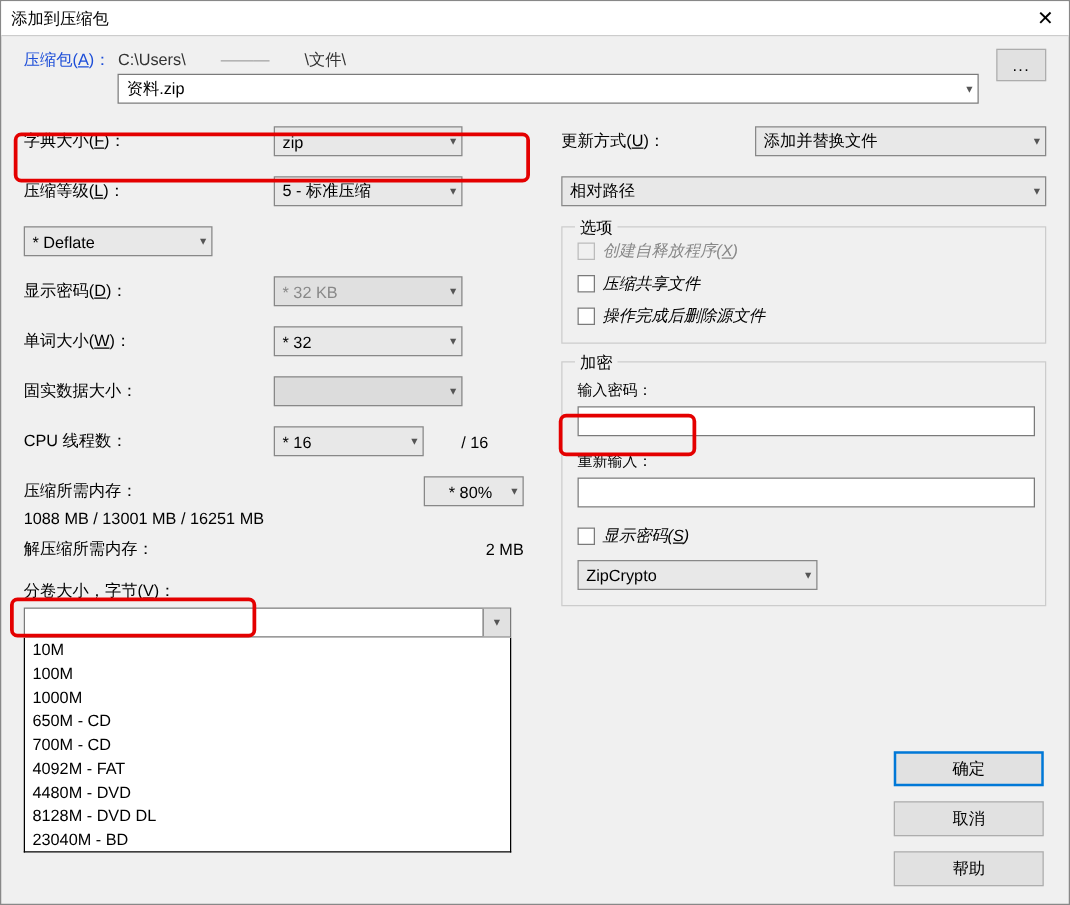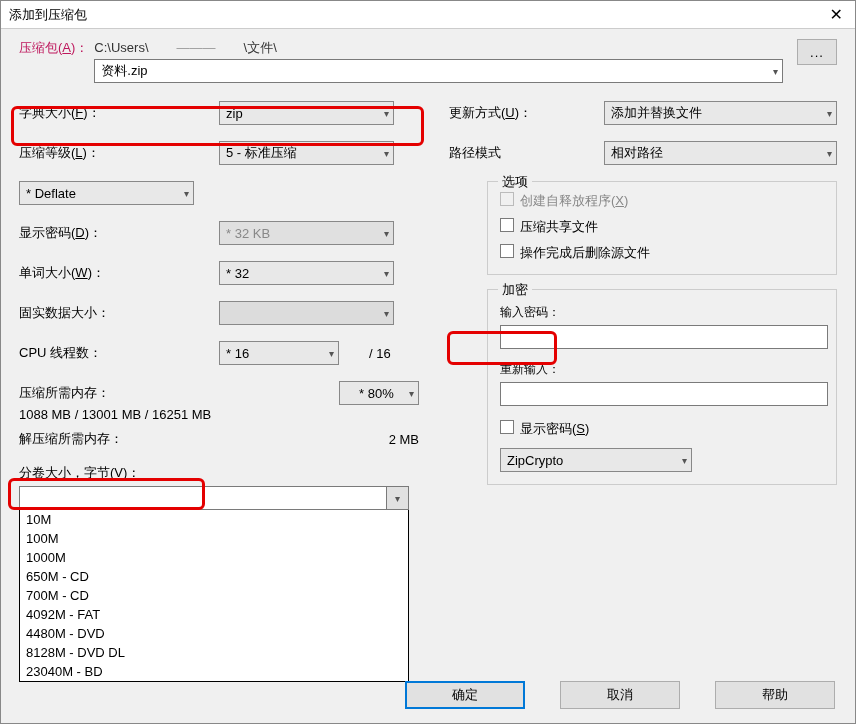--- a/index.html
+++ b/index.html
@@ -3,62 +3,62 @@
   <meta charset="utf-8">
   <style>
     * { box-sizing: border-box; margin: 0; padding: 0; font-family: "Microsoft YaHei", "Segoe UI", Tahoma, sans-serif; font-size: 13px; }
     body { background: #fff; }
     .window { width: 856px; height: 724px; background: #f0f0f0; border: 1px solid #888; position: relative; }
     .titlebar { height: 28px; background: #fff; border-bottom: 1px solid #ccc; display: flex; align-items: center; justify-content: space-between; padding: 12px 8px; }
     .titlebar-title { font-size: 13px; }
     .close-x { font-size: 16px; cursor: default; padding: 0 4px; }
     .content { padding: 10px 18px 0 18px; display: flex; flex-direction: column; height: calc(100% - 28px); gap: 4px; position: relative; }
     .row { display: flex; align-items: center; min-height: 26px; }
-    .label { font-size: 13px; color: #be185d; }
+    .label { font-size: 13px; color: #1d4ed8; }
     .archive-row { gap: 6px; margin-bottom: 8px; align-items: flex-start; }
     .archive-path-block { flex: 1; }
     .path-text { color: #333; font-size: 13px; margin-bottom: 2px; }
     .path-text .masked { display:inline-block; width: 95px; text-align:center; color:#999;}
     .combo, .input, .select {
       background: #fff; border: 1px solid #7a7a7a; height: 24px; font-size: 13px;
       display: flex; align-items: center; padding: 0 6px; position: relative;
     }
     .combo.full { width: 100%; }
     .combo .arrow, .select .arrow { position: absolute; right: 4px; top: 50%; transform: translateY(-50%); font-size: 10px; color: #555; pointer-events:none; }
     .browse-btn { width: 40px; height: 26px; background: #e1e1e1; border: 1px solid #adadad; margin-left: 8px; display:flex; align-items:center; justify-content:center; font-size:13px; letter-spacing:1px; }
     .columns { display: flex; gap: 30px; margin-top: 6px; flex: 1; }
     .col-left { width: 400px; position: relative; }
     .col-right { flex: 1; }
     .field-row { display: flex; align-items: center; margin-bottom: 16px; }
     .field-row .flabel { width: 200px; font-size: 13px; }
-    .select { width: 175px; background: #e8e8e8; border: 1px solid #888; cursor: default; }
+    .select { width: 151px; background: #e8e8e8; border: 1px solid #888; cursor: default; }
     .select.disabled { background: #e0e0e0; color: #777; }
     .select.empty { background: #dcdcdc; }
     .cpu-total { margin-left: 8px; font-size: 13px; }
     .mem-label { font-size: 13px; }
     .mem-val { font-size: 13px; margin-top: 2px;}
     .volume-label-box { margin-top: 6px; margin-bottom: 4px; }
     .volume-combo { width: 390px; height: 24px; border: 1px solid #7a7a7a; background: #fff; position: relative; }
     .volume-combo .arrow-btn { position:absolute; right:0; top:0; width:22px; height:100%; background:#e1e1e1; border-left:1px solid #7a7a7a; display:flex; align-items:center; justify-content:center; font-size:10px; color:#555;}
     .dropdown-list { width: 390px; background: #fff; border: 1px solid #000; border-top: none; max-height: 175px; overflow:hidden; }
     .dropdown-list .item { padding: 1px 6px; font-size: 13px; line-height: 17px; }
     .right-row { display: flex; align-items: center; margin-bottom: 16px; }
     .right-row .flabel { width: 155px; }
     .right-row .select { flex: 1; width: auto; }
-    .group { border: 1px solid #ccc; padding: 10px 8px 12px 12px; margin-bottom: 14px; position: relative; background: #f0f0f0; margin-left: 38px; }
+    .group { border: 1px solid #ccc; padding: 10px 8px 12px 12px; margin-bottom: 14px; position: relative; background: #f0f0f0; }
     .group-title { position: absolute; top: -9px; left: 10px; background: #f0f0f0; padding: 0 4px; font-size: 13px; }
-    .checkbox-row { display: flex; gap: 6px; margin-bottom: 8px; font-size: 13px; }
+    .checkbox-row { display: flex; align-items: center; gap: 6px; margin-bottom: 8px; font-size: 13px; font-style: italic; }
     .checkbox { width: 14px; height: 14px; border: 1px solid #7a7a7a; background: #fff; flex-shrink: 0; }
     .checkbox.disabled { border-color: #bbb; background: #f0f0f0; }
     .input-text { width: 100%; height: 24px; border: 1px solid #7a7a7a; background: #fff; padding: 0 6px; }
     .enc-label { font-size: 12px; margin-bottom: 4px; margin-top: 4px; }
     .enc-select-row { display: flex; align-items: center; gap: 8px; margin-top: 10px; }
     .enc-select-row .flabel { flex: 1; }
     .enc-select-row .select { width: 192px; }
-    .buttons-row { position: absolute; bottom: 14px; right: 20px; display: flex; gap: 35px; }
+    .buttons-row { position: absolute; bottom: 14px; right: 20px; display: flex; gap: 12px; flex-direction: column; }
     .btn { width: 120px; height: 28px; border: 1px solid #adadad; background: #e1e1e1; display: flex; align-items: center; justify-content: center; font-size: 13px; }
     .btn.primary { border: 2px solid #0078d7; }
     .underline { text-decoration: underline; }
     .highlight-red { position:absolute; border: 3px solid #e40000; border-radius: 6px; pointer-events: none; z-index: 5; }
     .hl-format { left: 10px; top: 105px; width: 413px; height: 40px; }
     .hl-volume { left: 7px; top: 477px; width: 197px; height: 32px; }
     .hl-encrypt { left: 446px; top: 330px; width: 110px; height: 34px; }
     .disabled-text { color: #888; }
     .pct-select { width: 80px; margin-left: auto; padding-left: 19px;}
     .field-row.memrow { justify-content: space-between; }
@@ -207,21 +207,20 @@
           <span class="flabel">
             <span>更新方式(</span><span class="underline">U</span><span>)：</span>
           </span>
           <div class="select">
             <span>添加并替换文件</span>
             <span class="arrow">▾</span>
           </div>
         </div>
 
         <div class="right-row">
-          <span class="flabel">路径模式</span>
           <div class="select">
             <span>相对路径</span>
             <span class="arrow">▾</span>
           </div>
         </div>
 
         <div class="group">
           <span class="group-title">选项</span>
           <div class="checkbox-row">
             <span class="checkbox disabled"></span>

